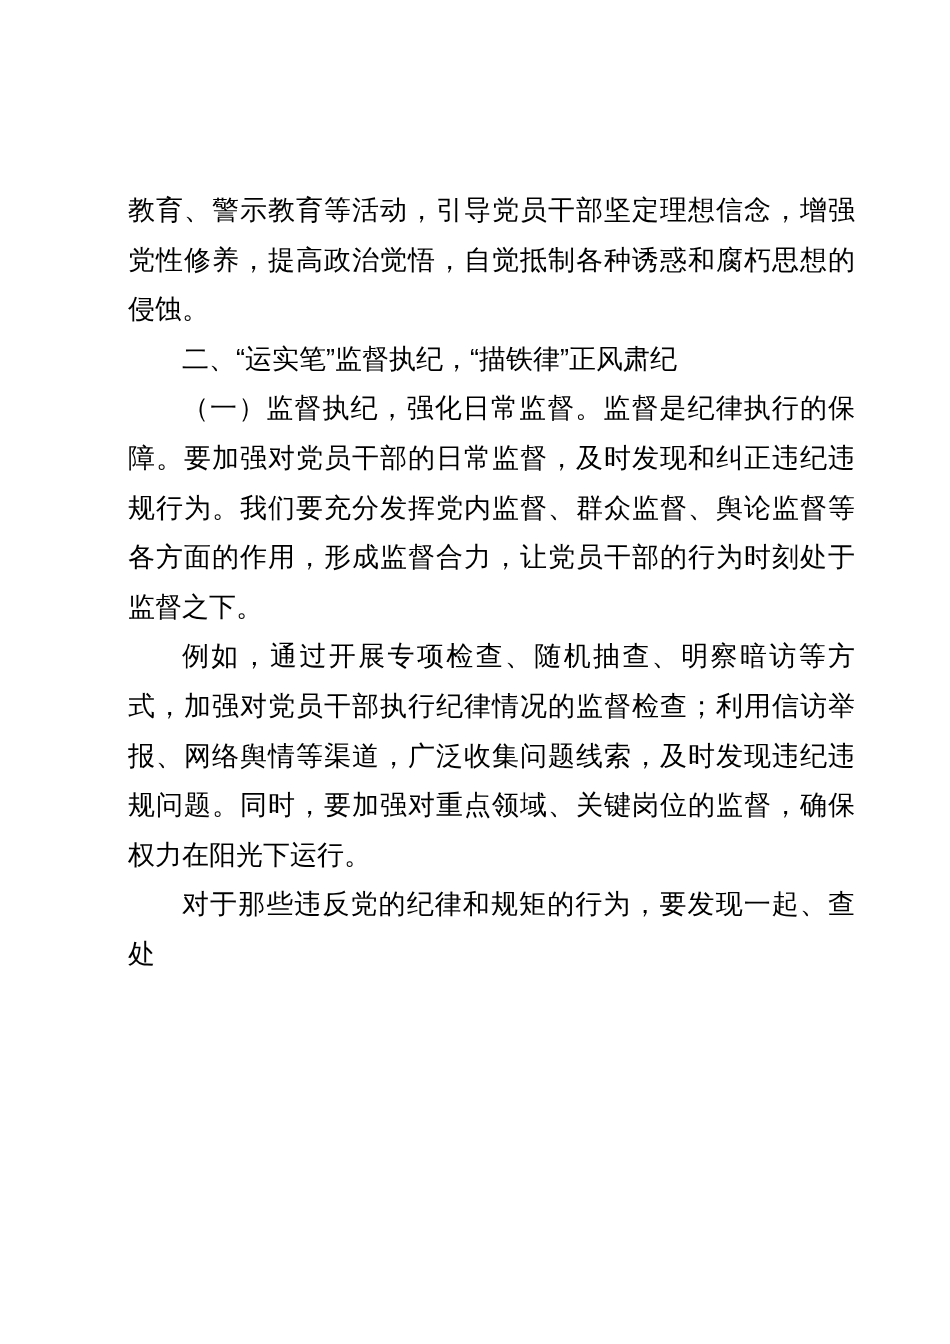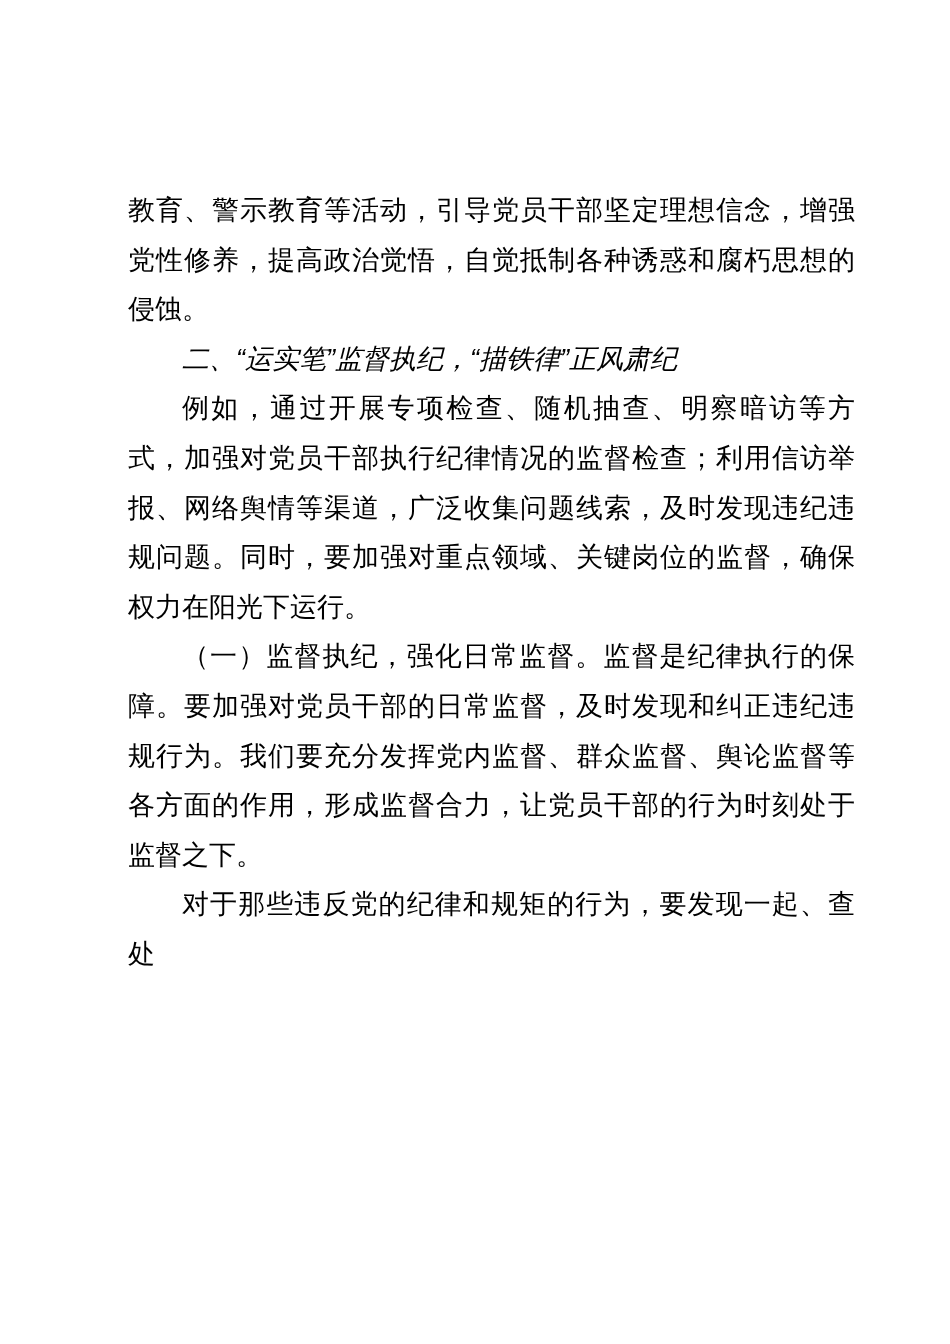--- a/index.html
+++ b/index.html
@@ -36,27 +36,26 @@
     padding: 0;
     text-indent: 2em;
     word-break: normal;
     overflow-wrap: break-word;
   }
   .para.no-indent {
     text-indent: 0;
   }
   .para.heading {
     font-weight: normal; 
-    font-style: italic;
   }
 </style>
 </head>
 <body>
 
 <div class="page">
   <div class="content">
     <p class="para no-indent">教育、警示教育等活动，引导党员干部坚定理想信念，增强党性修养，提高政治觉悟，自觉抵制各种诱惑和腐朽思想的侵蚀。</p>
     <p class="para heading">二、“运实笔”监督执纪，“描铁律”正风肃纪</p>
+    <p class="para">（一）监督执纪，强化日常监督。监督是纪律执行的保障。要加强对党员干部的日常监督，及时发现和纠正违纪违规行为。我们要充分发挥党内监督、群众监督、舆论监督等各方面的作用，形成监督合力，让党员干部的行为时刻处于监督之下。</p>
     <p class="para">例如，通过开展专项检查、随机抽查、明察暗访等方式，加强对党员干部执行纪律情况的监督检查；利用信访举报、网络舆情等渠道，广泛收集问题线索，及时发现违纪违规问题。同时，要加强对重点领域、关键岗位的监督，确保权力在阳光下运行。</p>
-    <p class="para">（一）监督执纪，强化日常监督。监督是纪律执行的保障。要加强对党员干部的日常监督，及时发现和纠正违纪违规行为。我们要充分发挥党内监督、群众监督、舆论监督等各方面的作用，形成监督合力，让党员干部的行为时刻处于监督之下。</p>
     <p class="para">对于那些违反党的纪律和规矩的行为，要发现一起、查处</p>
   </div>
 </div>
 
 </body></html>

